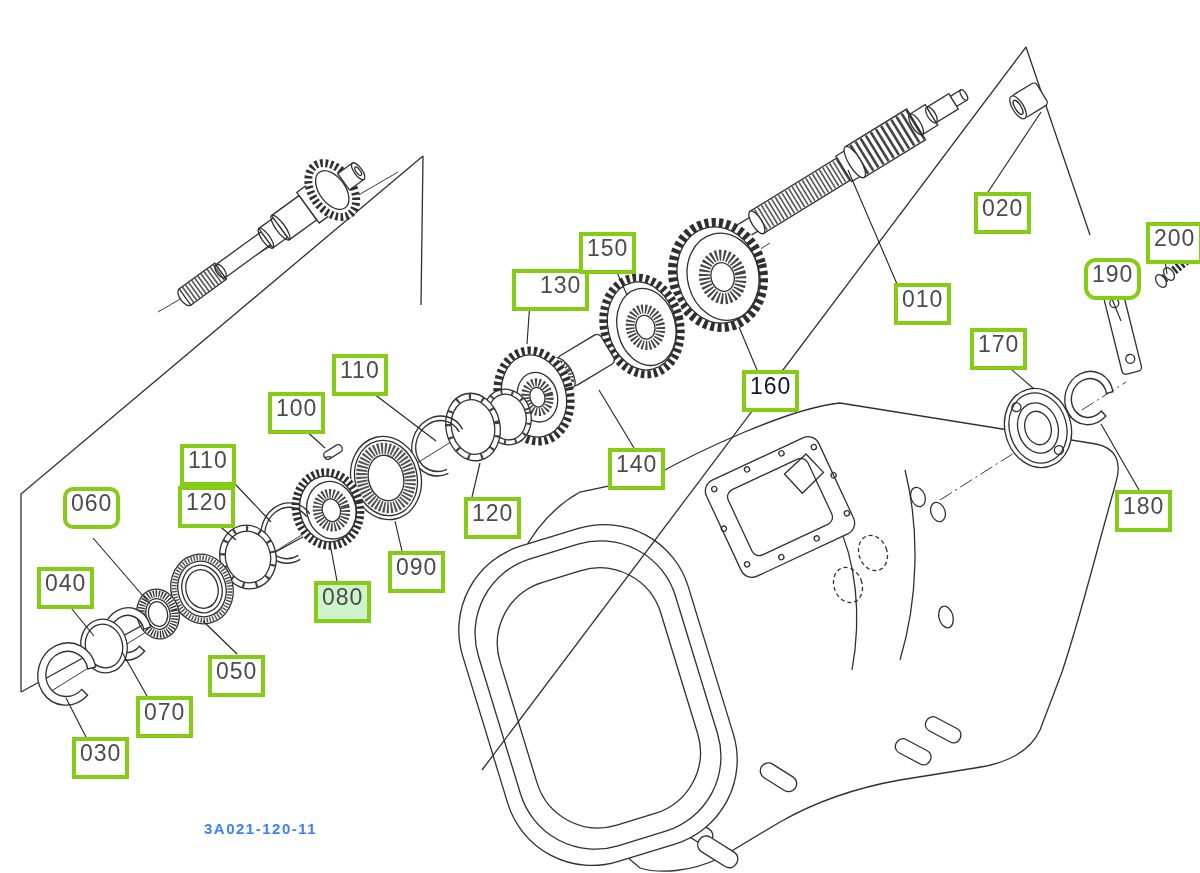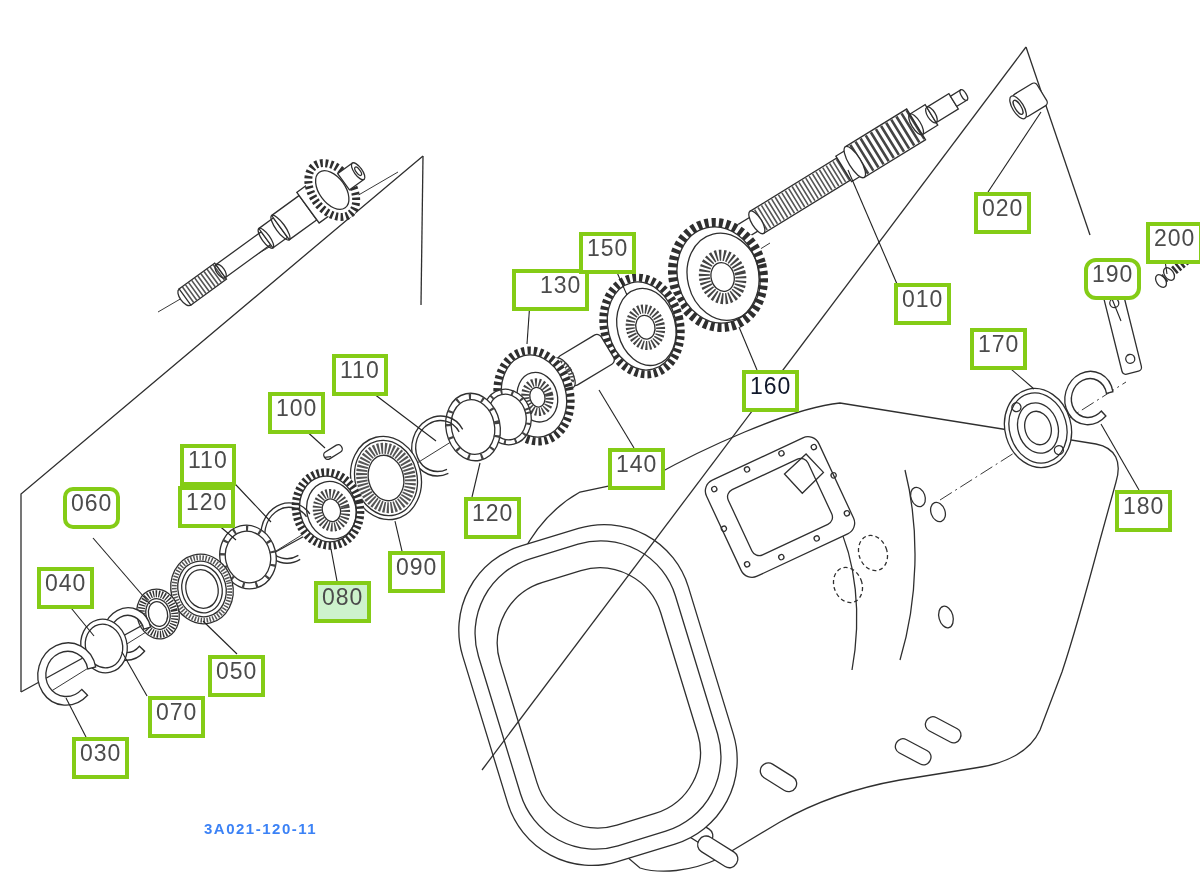--- a/index.html
+++ b/index.html
@@ -289,21 +289,21 @@
     <line class="leader" x1="1163" y1="247" x2="1167" y2="274"></line>
   </g>
 </svg>
 
 <div class="lbl" style="left:894px;top:283px;">010</div>
 <div class="lbl" style="left:974px;top:192px;">020</div>
 <div class="lbl" style="left:72px;top:737px;">030</div>
 <div class="lbl" style="left:37px;top:567px;">040</div>
 <div class="lbl" style="left:208px;top:655px;">050</div>
 <div class="lbl" style="left:63px;top:487px;border-radius:10px;">060</div>
-<div class="lbl" style="left:148px;top:696px;">070</div>
+<div class="lbl" style="left:136px;top:696px;">070</div>
 <div class="lbl hl" style="left:314px;top:581px;">080</div>
 <div class="lbl" style="left:388px;top:551px;">090</div>
 <div class="lbl" style="left:268px;top:392px;">100</div>
 <div class="lbl" style="left:332px;top:354px;">110</div>
 <div class="lbl" style="left:180px;top:444px;">110</div>
 <div class="lbl" style="left:178px;top:486px;">120</div>
 <div class="lbl" style="left:464px;top:497px;">120</div>
 <div class="lbl" style="left:512px;top:269px;padding-left:24px;">130</div>
 <div class="lbl" style="left:608px;top:448px;">140</div>
 <div class="lbl" style="left:579px;top:216px;margin-top:16px;">150</div>

